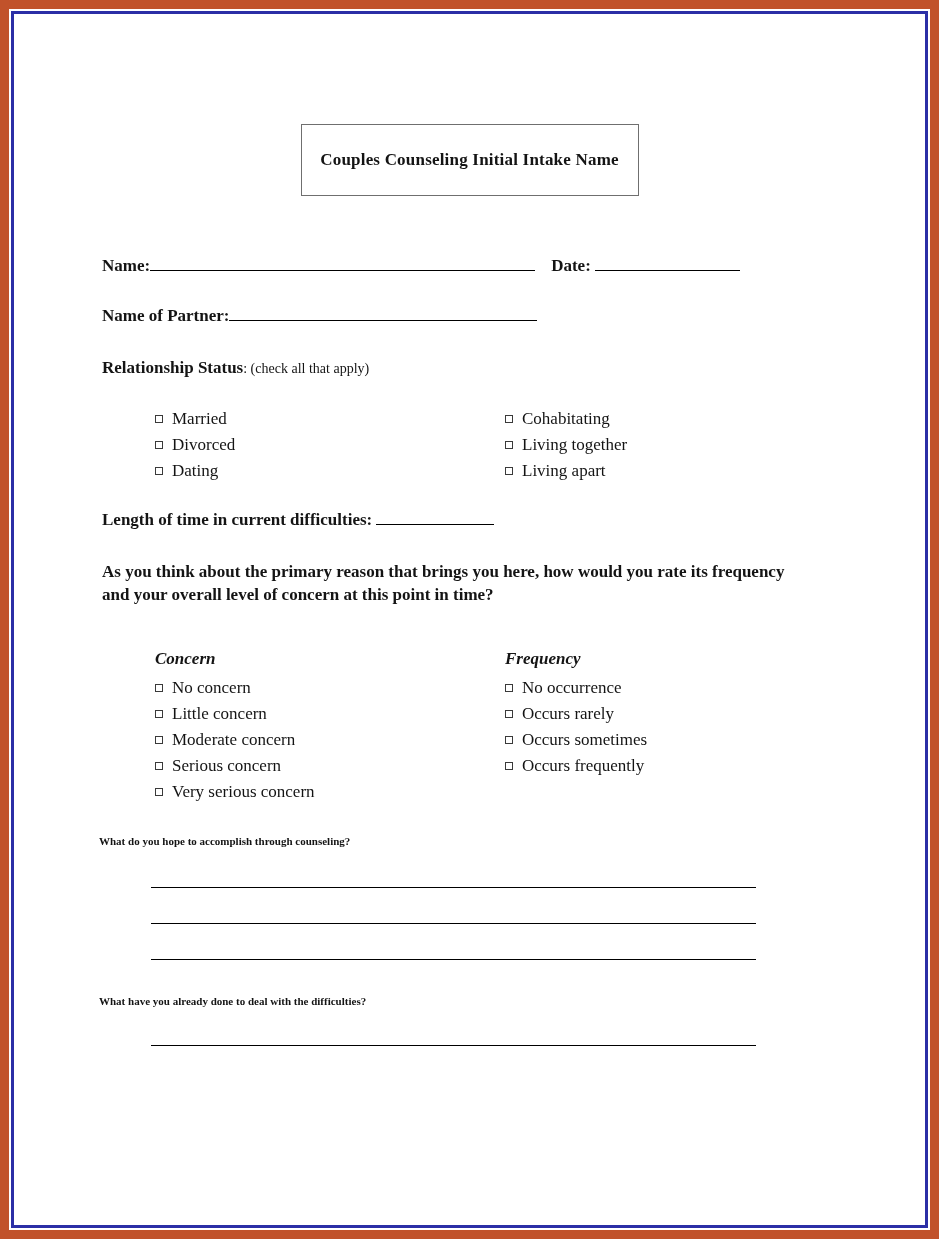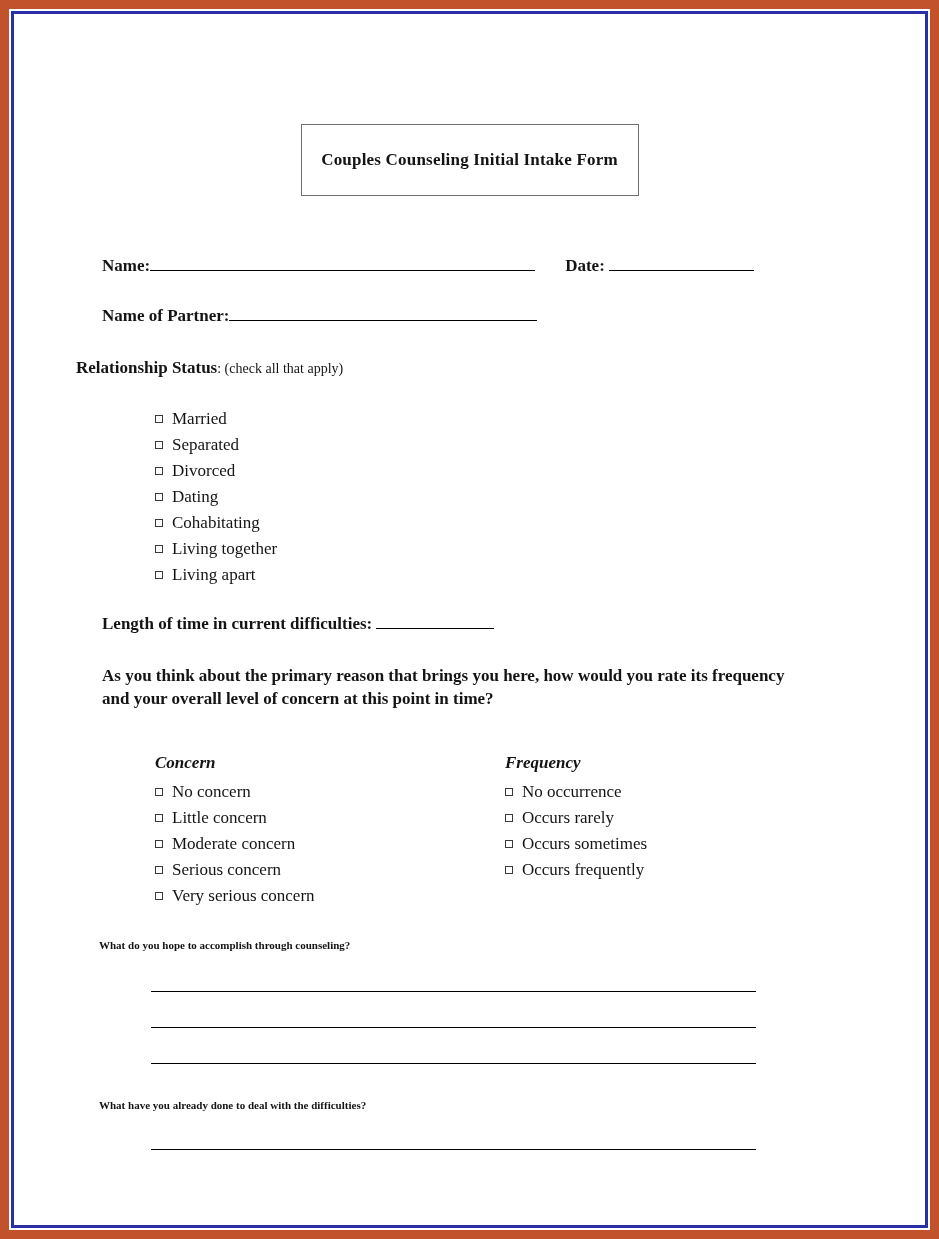--- a/index.html
+++ b/index.html
@@ -42,29 +42,29 @@
 
   .blank {
     display: inline-block;
     border-bottom: 1.5px solid #000;
     height: 14px;
     vertical-align: baseline;
   }
 
   .name-row { margin: 60px 0 0 88px; }
   .name-row .blank-name { width: 385px; }
-  .name-row .date-lbl { margin-left: 30px; }
+  .name-row .date-lbl { margin-left: 16px; }
   .name-row .blank-date { width: 145px; }
 
   .partner-row { margin: 30px 0 0 88px; }
   .partner-row .blank-partner { width: 308px; }
 
-  .status-row { margin: 32px 0 0 62px; }
-
-  .cb-cols { display: flex; margin: 28px 0 0 141px; flex-direction: column; }
+  .status-row { margin: 32px 0 0 88px; }
+
+  .cb-cols { display: flex; margin: 28px 0 0 141px; }
   .cb-col { list-style: none; margin: 0; padding: 0; width: 350px; }
   .cb-item { display: flex; align-items: center; height: 26px; font-size: 17px; }
   .cb {
     display: inline-block;
     width: 8px;
     height: 8px;
     border: 1px solid #3a3a3a;
     margin-right: 9px;
     flex: 0 0 auto;
   }
@@ -102,44 +102,40 @@
 
   .q3 { margin-top: 24px; }
 </style>
 </head>
 <body>
 
 <div class="page">
   <div class="inner">
 
     <div class="title-box">
-      <span class="title-text">Couples Counseling Initial Intake Form</span>
+      <span class="title-text">Couples Counseling Initial Intake Name</span>
     </div>
 
     <div class="name-row">
       <span class="lbl">Name:</span><span class="blank blank-name"></span><span class="lbl date-lbl">Date:</span> <span class="blank blank-date"></span>
     </div>
 
     <div class="partner-row">
       <span class="lbl">Name of Partner:</span><span class="blank blank-partner"></span>
     </div>
 
     <div class="status-row">
       <span class="lbl">Relationship Status</span><span class="hint">: (check all that apply)</span>
     </div>
 
     <div class="cb-cols">
       <ul class="cb-col">
         <li class="cb-item">
           <span class="cb"></span>
           <span>Married</span>
-        </li>
-        <li class="cb-item">
-          <span class="cb"></span>
-          <span>Separated</span>
         </li>
         <li class="cb-item">
           <span class="cb"></span>
           <span>Divorced</span>
         </li>
         <li class="cb-item">
           <span class="cb"></span>
           <span>Dating</span>
         </li>
       </ul>

